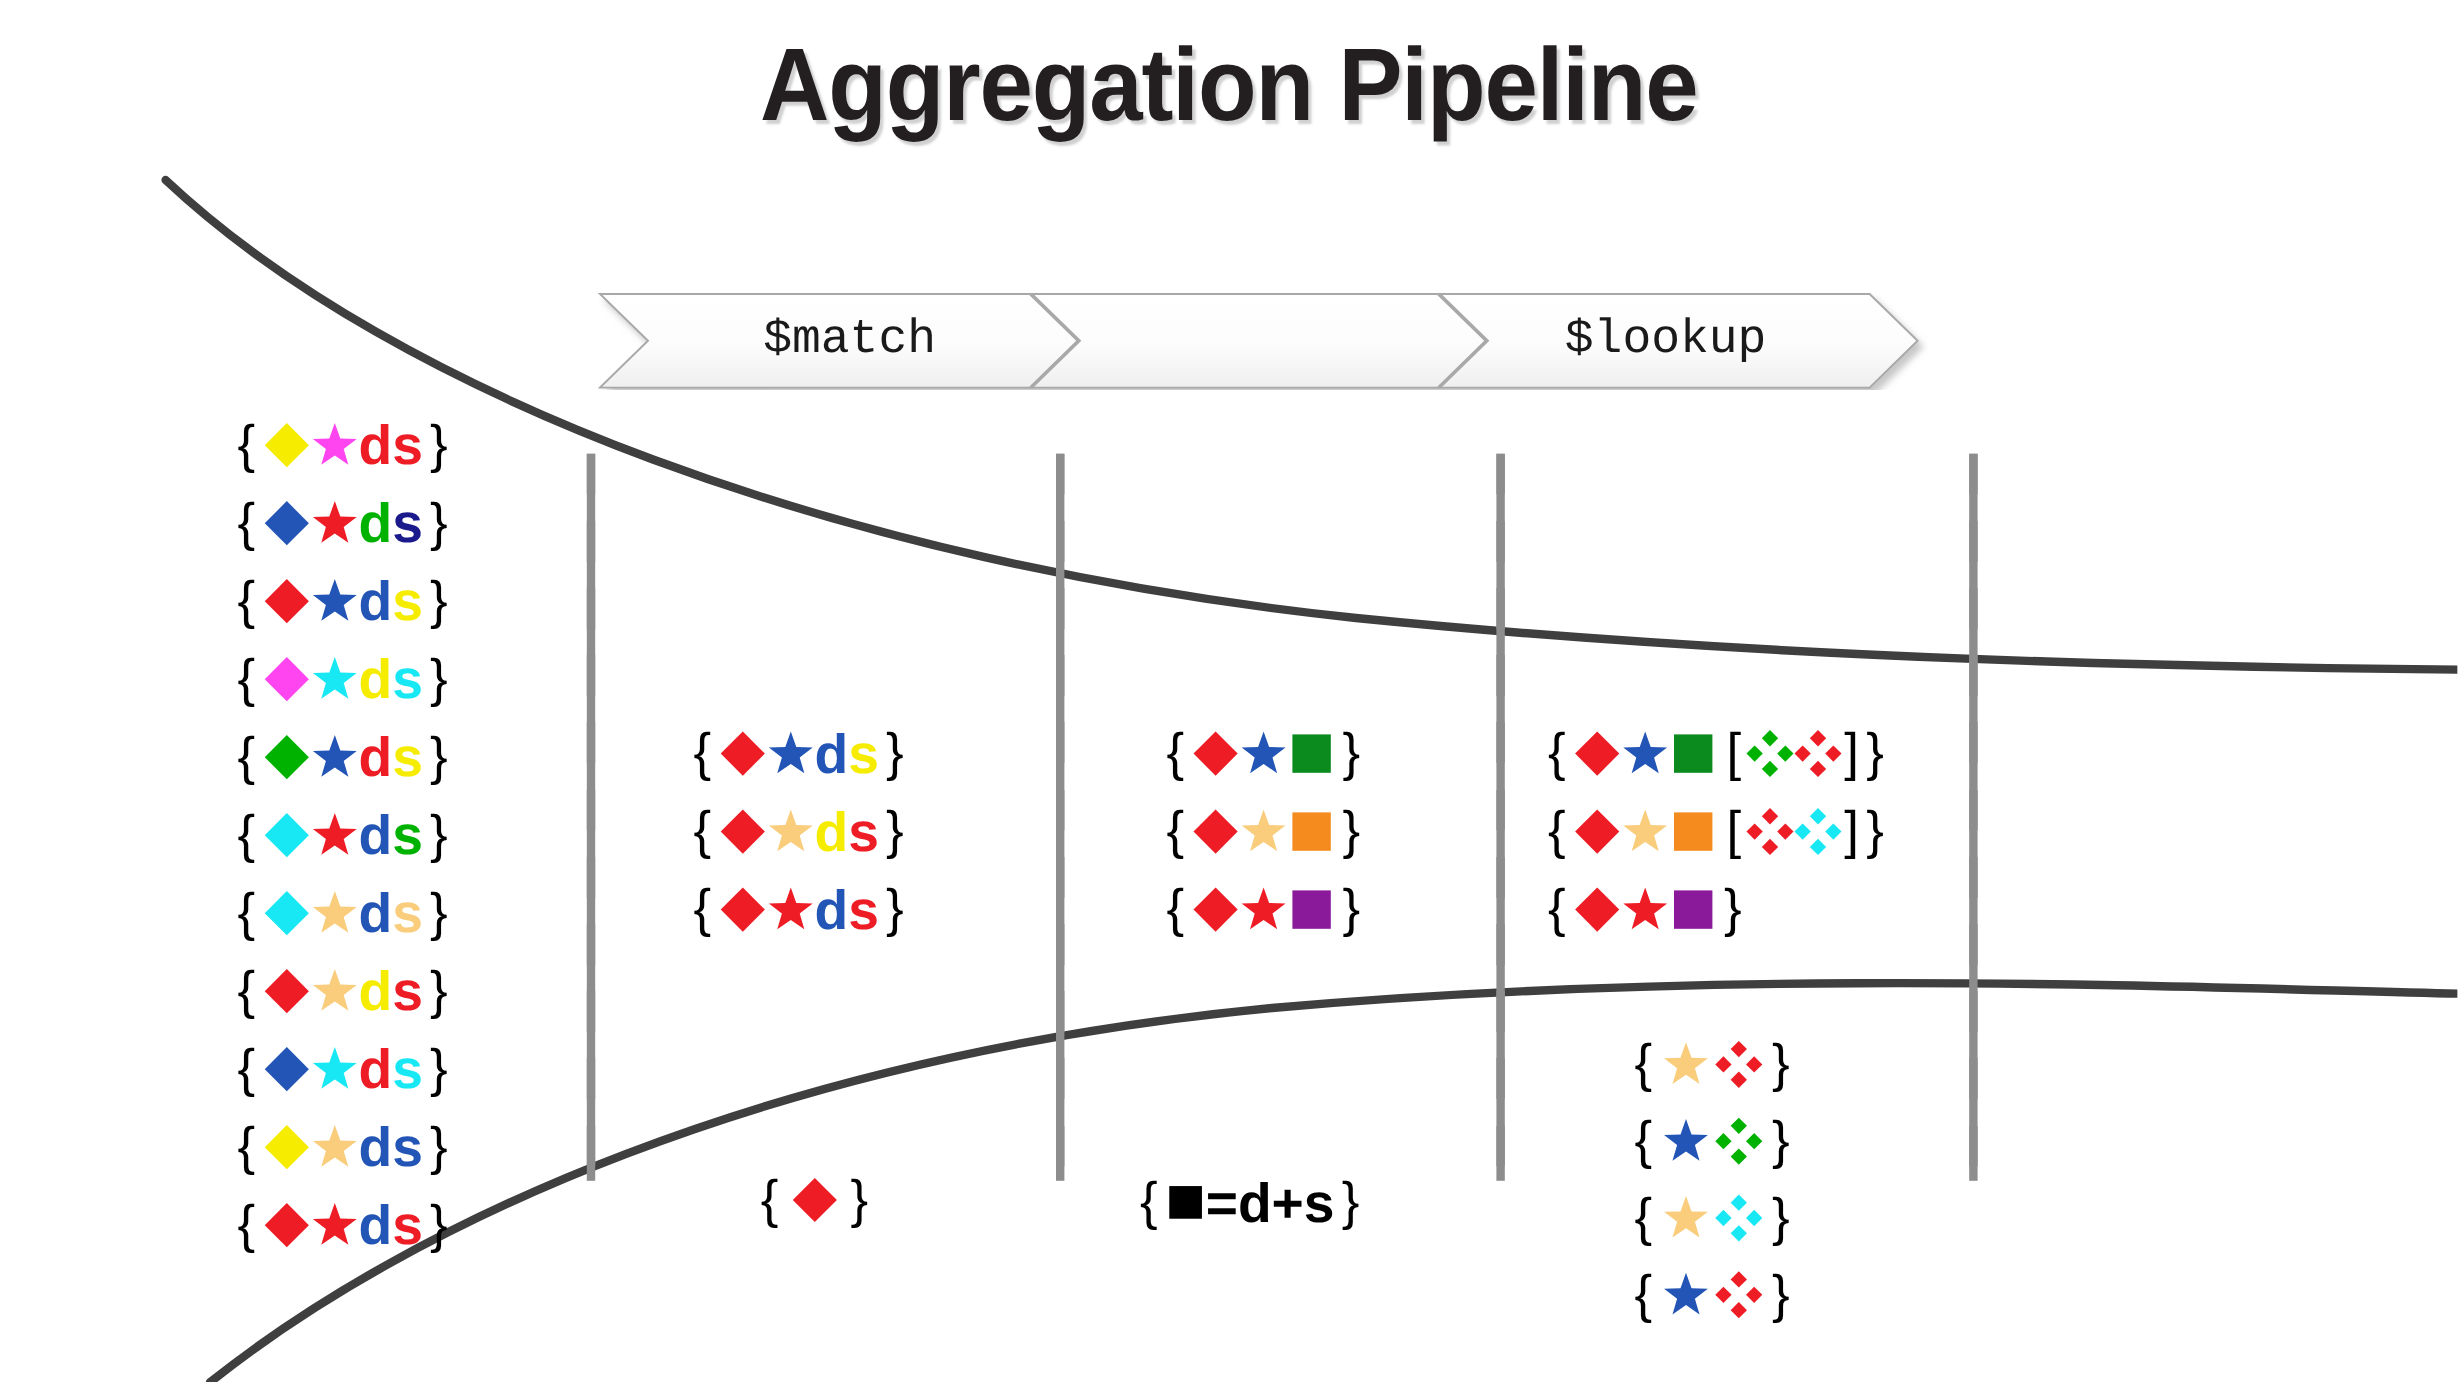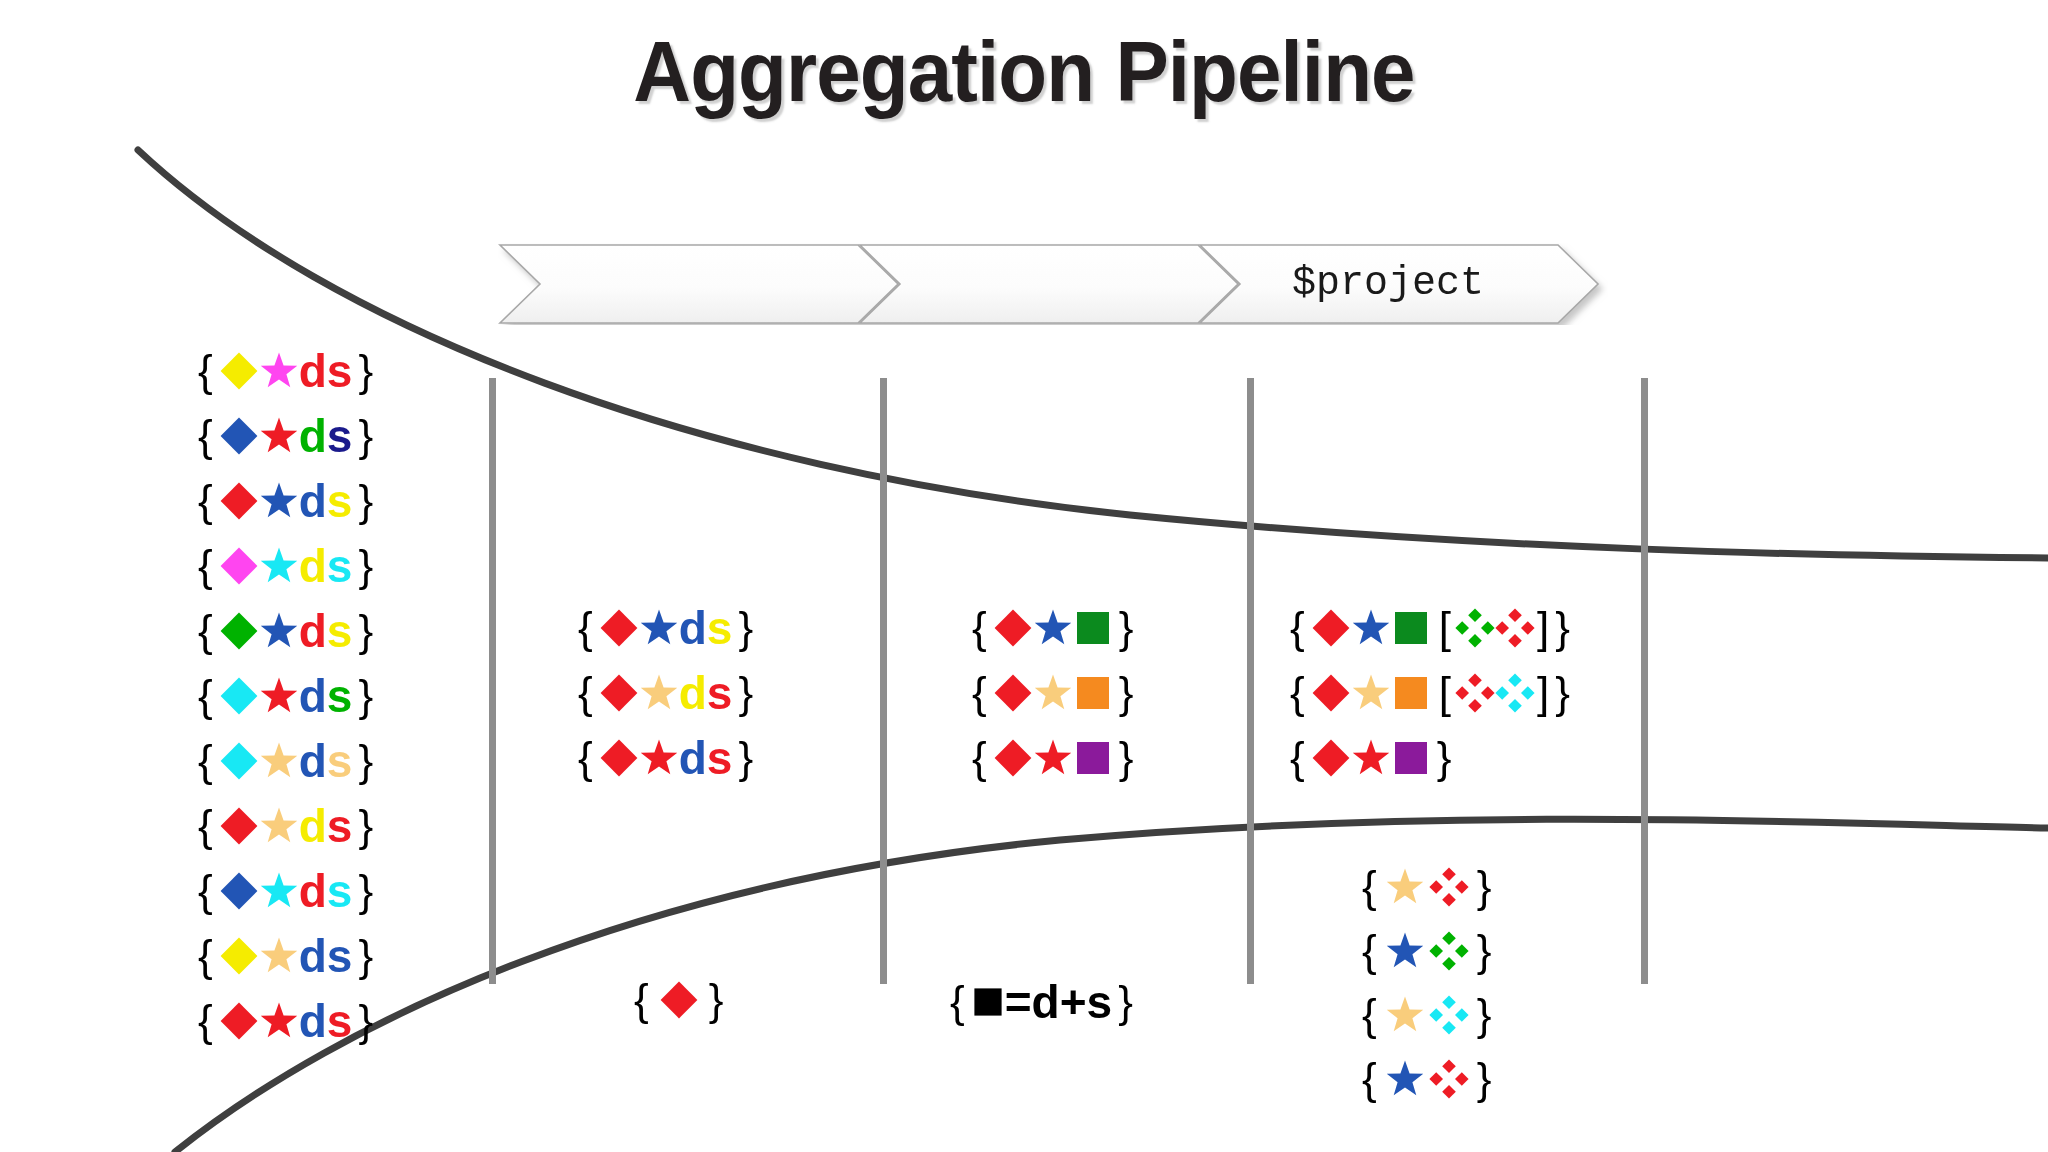--- a/index.html
+++ b/index.html
@@ -144,21 +144,22 @@
       </defs>
       <g filter="url(#chevShadow)">
 
         <path d="M 2 2 L 360 2 L 400 41 L 360 80 L 2 80 L 42 41 Z" fill="url(#chevFill)" stroke="#a8a8a8" stroke-width="1.6"></path>
 
         <path d="M 362 2 L 700 2 L 740 41 L 700 80 L 362 80 L 402 41 Z" fill="url(#chevFill)" stroke="#a8a8a8" stroke-width="1.6"></path>
 
         <path d="M 702 2 L 1060 2 L 1100 41 L 1060 80 L 702 80 L 742 41 Z" fill="url(#chevFill)" stroke="#a8a8a8" stroke-width="1.6"></path>
       </g>
     </svg>
-    <div class="banner-label" id="label-lookup">$project</div>
+    <div class="banner-label" id="label-match">$match</div>
+    <div class="banner-label" id="label-lookup">$lookup</div>
   </div>
 
   <div class="divider" style="left:489px; top:378px; height:606px;"></div>
   <div class="divider" style="left:880px; top:378px; height:606px;"></div>
   <div class="divider" style="left:1247px; top:378px; height:606px;"></div>
   <div class="divider" style="left:1641px; top:378px; height:606px;"></div>
 
   <div class="doc-col" id="col-source" style="left:198px; top:338px;">
       <div class="doc" style="height: 65px;">
         <span class="brace" style="color: rgb(0, 0, 0); font-size: 44px; font-weight: 400;">{</span>

